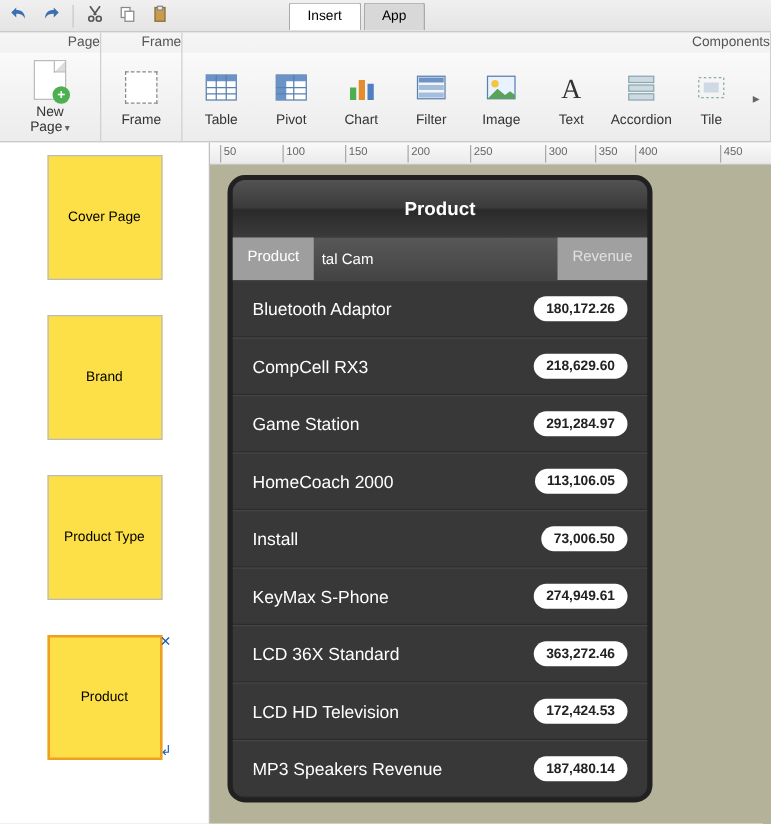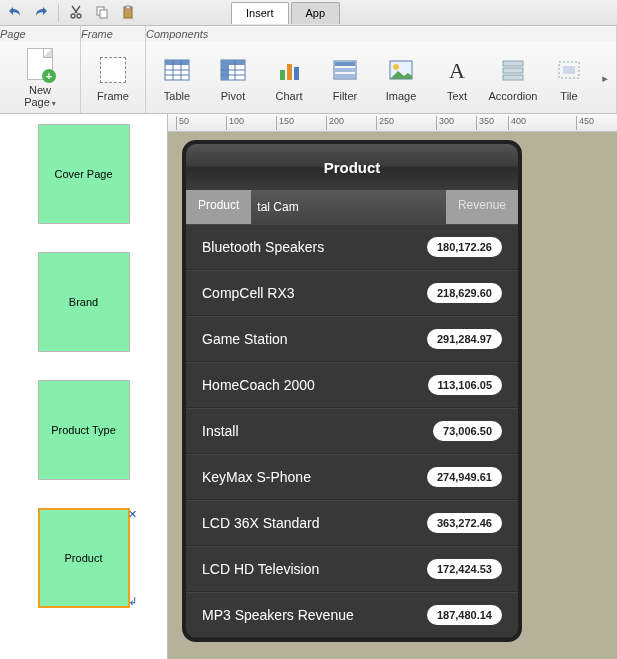--- a/index.html
+++ b/index.html
@@ -15,41 +15,41 @@
 .tabs { display: flex; align-items: center; margin-left: 88px; height: 26px; }
 .tab { padding: 4px 14px 5px; border: 1px solid #aaa; border-bottom: none; background: #d8d8d8; margin-right: 2px; font-size: 11px; cursor: pointer; border-radius: 2px 2px 0 0; }
 .tab.active { background: #fff; }
 
 
 .ribbon { display: flex; height: 88px; background: linear-gradient(#fdfdfd,#ececec); border-bottom: 1px solid #c0c0c0; }
 .rgroup { border-right: 1px solid #d0d0d0; display: flex; flex-direction: column; }
 .rgroup.page { width: 98px; }
 .rgroup.frame { width: 70px; }
 .rgroup.components { flex: 1; }
-.rgroup .label { text-align: left; font-size: 11px; color: #555; padding: 2px 0; background: rgba(0,0,0,.03); height: 17px; font-style: italic; }
+.rgroup .label { text-align: right; font-size: 11px; color: #555; padding: 2px 0; background: rgba(0,0,0,.03); height: 17px; }
 .rgroup .body { flex: 1; display: flex; align-items: center; justify-content: center; gap: 2px; padding: 2px 4px; }
 .rbtn { display: flex; flex-direction: column; align-items: center; justify-content: center; width: 56px; height: 68px; cursor: pointer; border-radius: 2px; }
 .rbtn.small { width: 54px; }
 .rbtn .icon { width: 32px; height: 32px; display: flex; align-items: center; justify-content: center; margin-bottom: 4px; }
 .rbtn .txt { font-size: 11px; color: #333; text-align: center; line-height: 1.1; }
 .rbtn .dd { font-size: 8px; margin-left: 2px; color: #666; }
 
 
 .icon-page { width: 26px; height: 32px; border: 1px solid #bbb; background: #fff; position: relative; }
 .icon-page::before { content: ''; position: absolute; top: 0; right: 0; width: 8px; height: 8px; background: linear-gradient(135deg,#fff 50%,#ddd 50%); border-left: 1px solid #bbb; border-bottom: 1px solid #bbb; }
 .icon-page .plus { position: absolute; bottom: -4px; right: -4px; width: 14px; height: 14px; border-radius: 50%; background: #4caf50; display: flex; align-items: center; justify-content: center; color: #fff; font-size: 11px; font-weight: bold; }
 .icon-frame { width: 26px; height: 26px; border: 1px dashed #888; background: #fff; }
 .icon svg { width: 28px; height: 28px; }
 
 .scroll-right { width: 14px; height: 68px; display: flex; align-items: center; justify-content: center; color: #666; cursor: pointer; }
 
 
 .workspace { display: flex; height: calc(659px - 26px - 88px); }
 .side { width: 168px; background: #fff; border-right: 1px solid #c0c0c0; padding: 10px 0; display: flex; flex-direction: column; align-items: center; gap: 28px; overflow-y: auto; }
-.thumb { width: 92px; height: 100px; border: 1px solid #bbb; position: relative; display: flex; align-items: center; justify-content: center; font-size: 11px; text-align: center; cursor: pointer; background: #86efac; }
+.thumb { width: 92px; height: 100px; border: 1px solid #bbb; position: relative; display: flex; align-items: center; justify-content: center; font-size: 11px; text-align: center; cursor: pointer; background: #fde047; }
 .thumb.active { border: 2px solid #f0a020; }
 .thumb .close { position: absolute; top: -1px; right: -10px; width: 10px; height: 10px; font-size: 11px; color: #1a5fb4; cursor: pointer; line-height: 10px; }
 .thumb .arrow { position: absolute; bottom: -1px; right: -10px; color: #1a5fb4; font-size: 11px; line-height: 1; }
 
 .canvas-wrap { flex: 1; background: #f0f0f0; position: relative; overflow: hidden; }
 .ruler { height: 18px; background: linear-gradient(#fafafa,#eaeaea); border-bottom: 1px solid #c5c5c5; position: relative; font-size: 9px; color: #666; }
 .ruler .tick { position: absolute; top: 2px; border-left: 1px solid #aaa; height: 14px; padding-left: 2px; }
 .canvas { position: absolute; top: 18px; left: 0; right: 0; bottom: 0; background: #b5b29a; }
 
 
@@ -256,21 +256,21 @@
     <div class="canvas">
       <div class="panel">
         <div class="panel-head">Product</div>
         <div class="panel-tabs">
           <div class="ptab drag">Product</div>
           <div class="ptab mid">tal Cam</div>
           <div class="ptab rev">Revenue</div>
         </div>
         <div class="panel-list" id="plist">
               <div class="prow">
-                <span class="name">Bluetooth Speakers</span>
+                <span class="name">Bluetooth Adaptor</span>
                 <span class="val">180,172.26</span>
               </div>
               <div class="prow">
                 <span class="name">CompCell RX3</span>
                 <span class="val">218,629.60</span>
               </div>
               <div class="prow">
                 <span class="name">Game Station</span>
                 <span class="val">291,284.97</span>
               </div>

